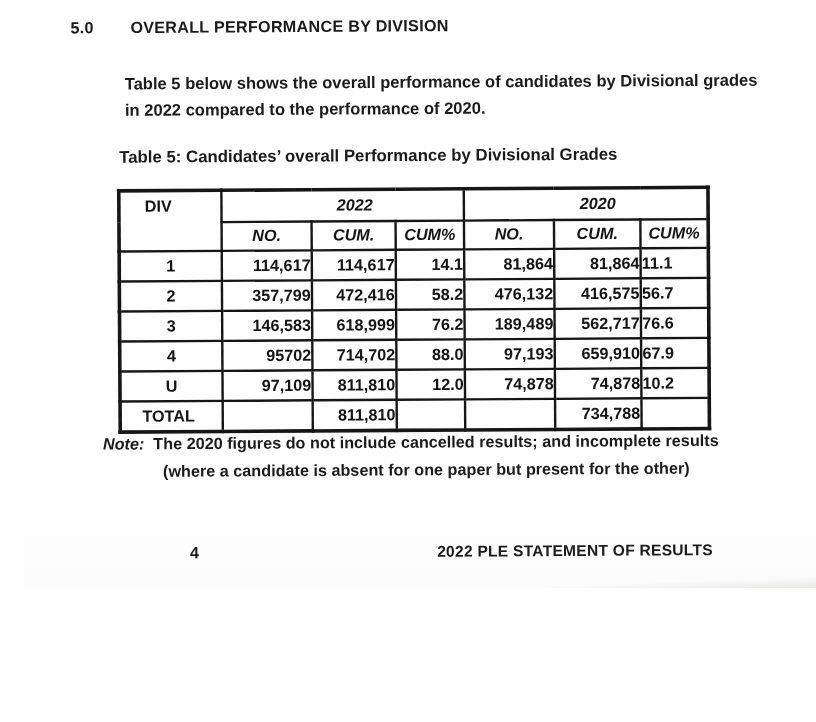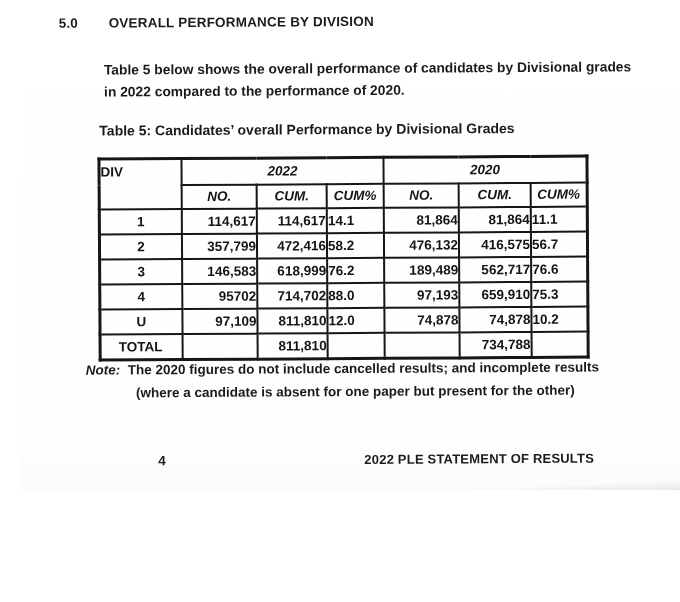--- a/index.html
+++ b/index.html
@@ -62,32 +62,32 @@
     font-weight: 700;
     color: #141414;
   }
   table.results th, table.results td {
     border: 2px solid #161616;
     padding: 0;
     height: 23px;
     line-height: 23px;
     white-space: nowrap;
   }
-  table.results tr.hdr1 th { height: 24px; line-height: 24px; }
+  table.results tr.hdr1 th { height: 24px; line-height: 24px; padding-left: 20px; }
   table.results tr.hdr2 th { height: 22px; line-height: 22px; }
   th.div-corner {
     vertical-align: top;
     text-align: left;
     padding: 2px 0 0 9px;
   }
   th.year, th.sub { text-align: center; font-style: italic; }
   td.c-div  { width: 63px;  text-align: center; }
   td.c-no22 { width: 73px;  text-align: right; padding-right: 9px; }
   td.c-cm22 { width: 68px;  text-align: right; padding-right: 9px; }
-  td.c-pc22 { width: 55px;  text-align: left; }
+  td.c-pc22 { width: 55px;  text-align: right; }
   td.c-no20 { width: 73px;  text-align: right; padding-right: 12px; }
   td.c-cm20 { width: 70px;  text-align: right; padding-right: 13px; }
   td.c-pc20 { width: 54px;  }
   tr.total td.c-div { text-align: left; padding-left: 17px; }
   .note {
     position: absolute;
     top: 357px;
     left: 65px;
     font-size: 13.5px;
     font-weight: 700;
@@ -181,21 +181,21 @@
         <td class="c-cm20">562,717</td>
         <td class="c-pc20">76.6</td>
       </tr>
       <tr>
         <td class="c-div">4</td>
         <td class="c-no22">95702</td>
         <td class="c-cm22">714,702</td>
         <td class="c-pc22">88.0</td>
         <td class="c-no20">97,193</td>
         <td class="c-cm20">659,910</td>
-        <td class="c-pc20">75.3</td>
+        <td class="c-pc20">67.9</td>
       </tr>
       <tr>
         <td class="c-div">U</td>
         <td class="c-no22">97,109</td>
         <td class="c-cm22">811,810</td>
         <td class="c-pc22">12.0</td>
         <td class="c-no20">74,878</td>
         <td class="c-cm20">74,878</td>
         <td class="c-pc20">10.2</td>
       </tr>

